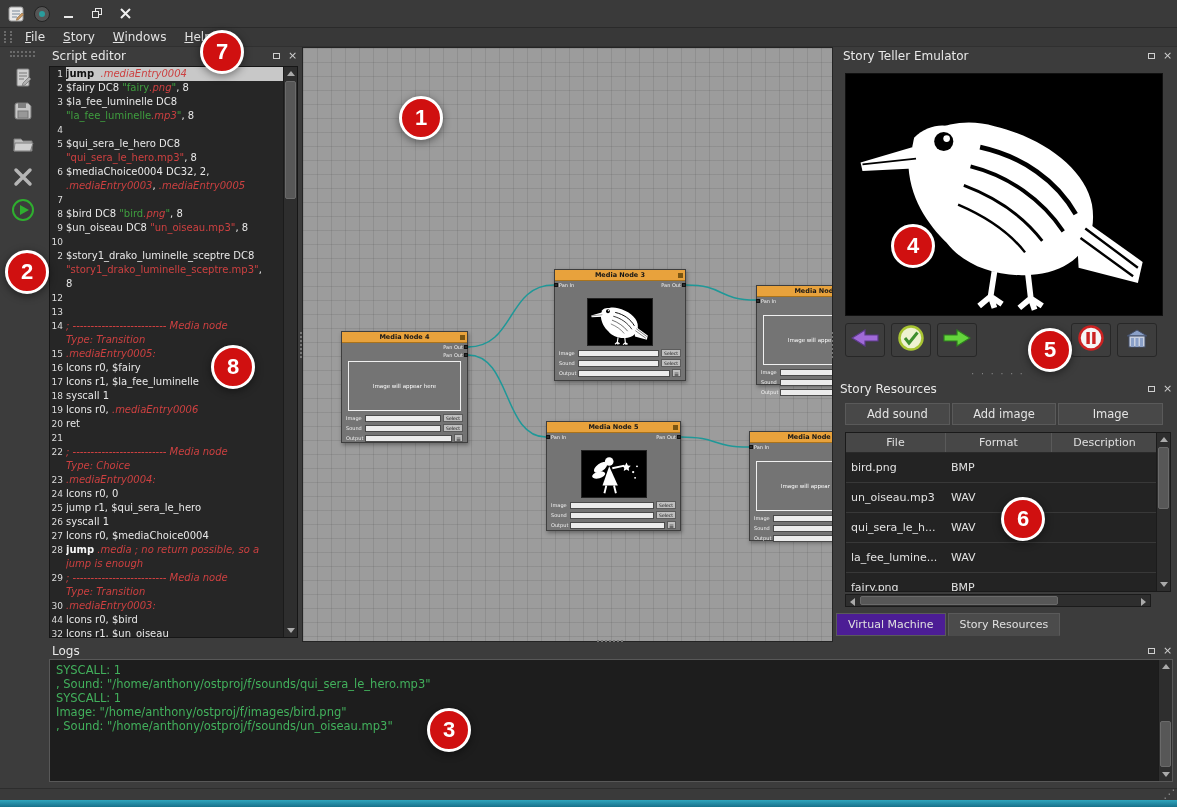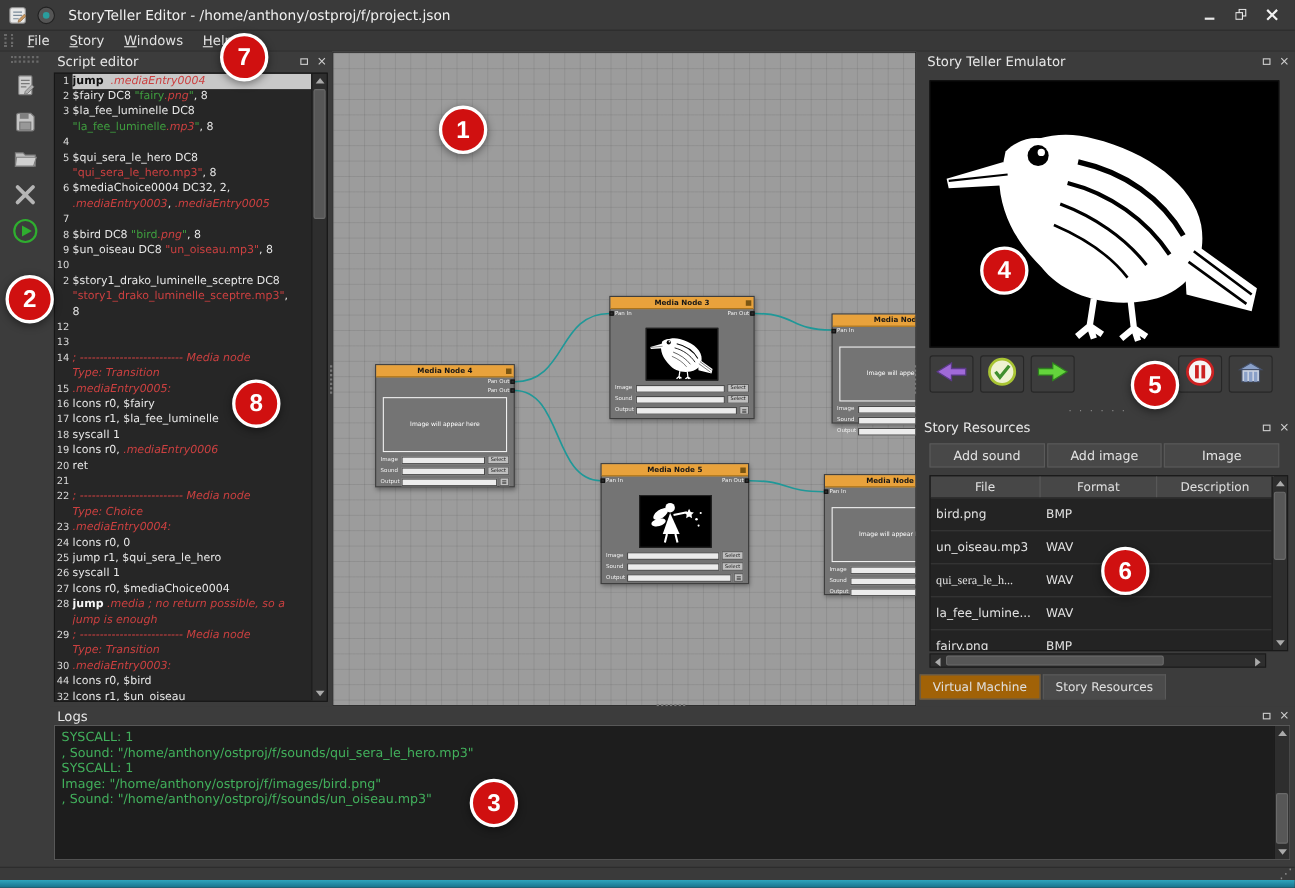--- a/index.html
+++ b/index.html
@@ -105,21 +105,21 @@
   .res-btn{flex:1;background:#484848;border:1px solid #5a5a5a;color:#e4e4e4;font-size:11.5px;
     display:flex;align-items:center;justify-content:center}
   .res-table{position:absolute;left:12px;top:385px;width:326px;height:160px;background:#232323;border:1px solid #1a1a1a;overflow:hidden}
   .rt-head{display:flex;height:20px;background:#474747;border-bottom:1px solid #2a2a2a;width:312px}
   .rt-hcell{font-size:11px;color:#e0e0e0;display:flex;align-items:center;justify-content:center;
     border-right:1px solid #5a5a5a}
   .rt-row{display:flex;height:30px;border-bottom:1px solid #383838;width:312px}
   .rt-cell{font-size:11px;color:#e2e2e2;display:flex;align-items:center;padding-left:5px;overflow:hidden;white-space:nowrap}
   .res-hscroll{left:12px;top:547px;width:306px}
   .tabs{position:absolute;left:3px;top:566px;display:flex;gap:2px}
-  .tab{font-size:11px;color:#e0e0e0;background:#a16207;border:1px solid #5a5a5a;padding:4px 11px}
+  .tab{font-size:11px;color:#e0e0e0;background:#4c1d95;border:1px solid #5a5a5a;padding:4px 11px}
   .tab.active{background:#4b4b4b;border-bottom-color:#4b4b4b}
   .dots-h{position:absolute;left:0;right:14px;top:322px;text-align:center;color:#8d8d8d;font-size:9px;letter-spacing:2px}
 
   
   .logs-dock{position:absolute;left:45px;top:642px;width:1132px;height:146px;background:#3c3c3c}
   .logs-content{position:absolute;left:4px;top:17px;right:4px;bottom:6px;background:#1d1d1d;border:1px solid #585858;overflow:hidden}
   .log-lines{position:absolute;left:6px;top:3px;right:16px;bottom:0}
   .log-line{font-size:11.5px;line-height:14px;color:#42b05c;white-space:pre}
 
   
@@ -146,21 +146,20 @@
           <path d="M5 6h8M5 9h8M5 12h5" stroke="#7a8a9a" stroke-width="1"></path>
           <path d="M10 13l5-5 1.6 1.6-5 5-2.2.6z" fill="#c89660" stroke="#8a6a40" stroke-width=".6"></path>
         </svg>
     </span>
     <span class="tb-icon">
       <svg width="18" height="18">
           <circle cx="9" cy="9" r="7.5" fill="#555" stroke="#222"></circle>
           <circle cx="9" cy="9" r="3" fill="#2a9d9d"></circle>
         </svg>
     </span>
-    <span class="tb-title">StoryTeller Editor - /home/anthony/ostproj/f/project.json</span>
     <span class="tb-controls" id="win-controls">
         <span class="win-btn">
           <svg width="10" height="10">
             <rect x="0" y="7" width="9" height="2" fill="#e8e8e8"></rect>
           </svg>
         </span>
         <span class="win-btn">
           <svg width="11" height="11">
             <rect x="3.5" y="0.5" width="6" height="6" fill="none" stroke="#e8e8e8"></rect>
             <rect x="0.5" y="3.5" width="6" height="6" fill="#3a3a3a" stroke="#e8e8e8"></rect>
@@ -505,21 +504,21 @@
             <div class="rt-cell" style="width: 100px;">bird.png</div>
             <div class="rt-cell" style="width: 106px;">BMP</div>
             <div class="rt-cell" style="width: 106px;"></div>
           </div>
           <div class="rt-row">
             <div class="rt-cell" style="width: 100px;">un_oiseau.mp3</div>
             <div class="rt-cell" style="width: 106px;">WAV</div>
             <div class="rt-cell" style="width: 106px;"></div>
           </div>
           <div class="rt-row">
-            <div class="rt-cell" style="width: 100px; font-family: Liberation Serif, serif;">qui_sera_le_h...</div>
+            <div class="rt-cell" style="width: 100px;">qui_sera_le_h...</div>
             <div class="rt-cell" style="width: 106px;">WAV</div>
             <div class="rt-cell" style="width: 106px;"></div>
           </div>
           <div class="rt-row">
             <div class="rt-cell" style="width: 100px;">la_fee_lumine...</div>
             <div class="rt-cell" style="width: 106px;">WAV</div>
             <div class="rt-cell" style="width: 106px;"></div>
           </div>
           <div class="rt-row">
             <div class="rt-cell" style="width: 100px;">fairy.png</div>

